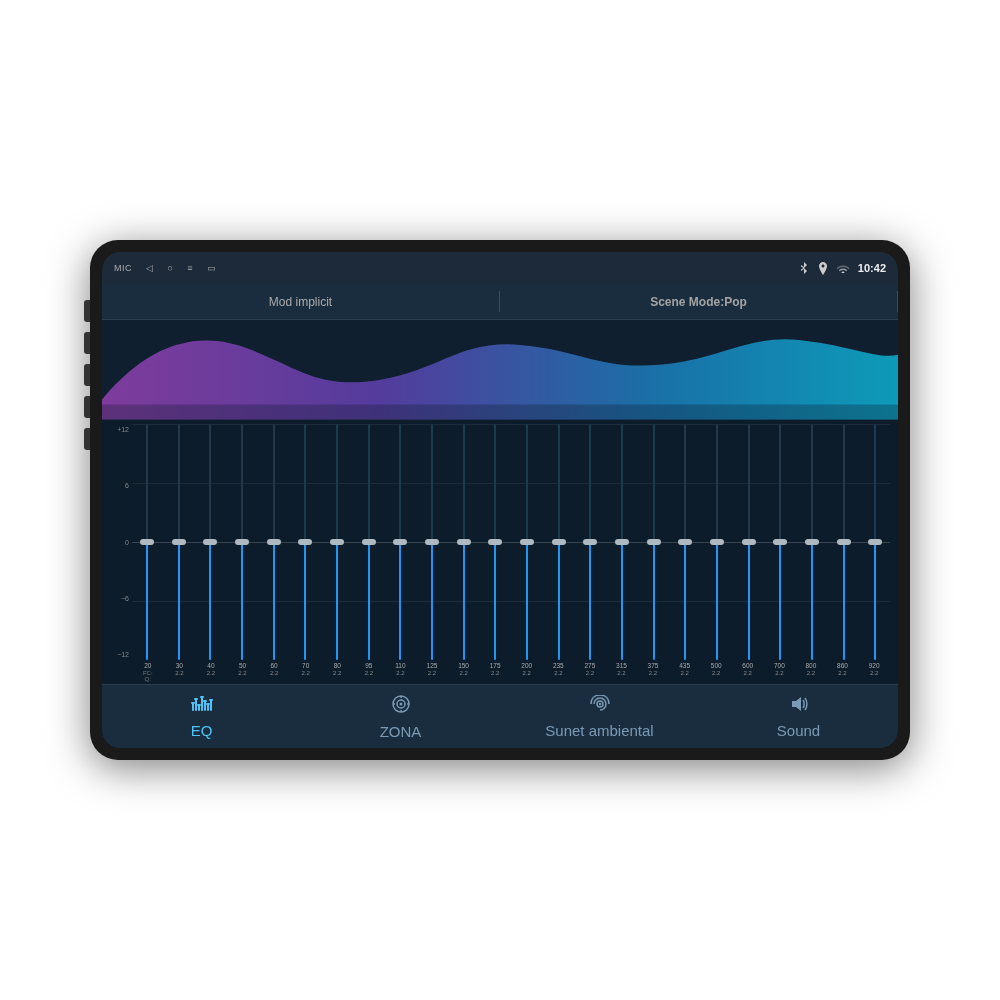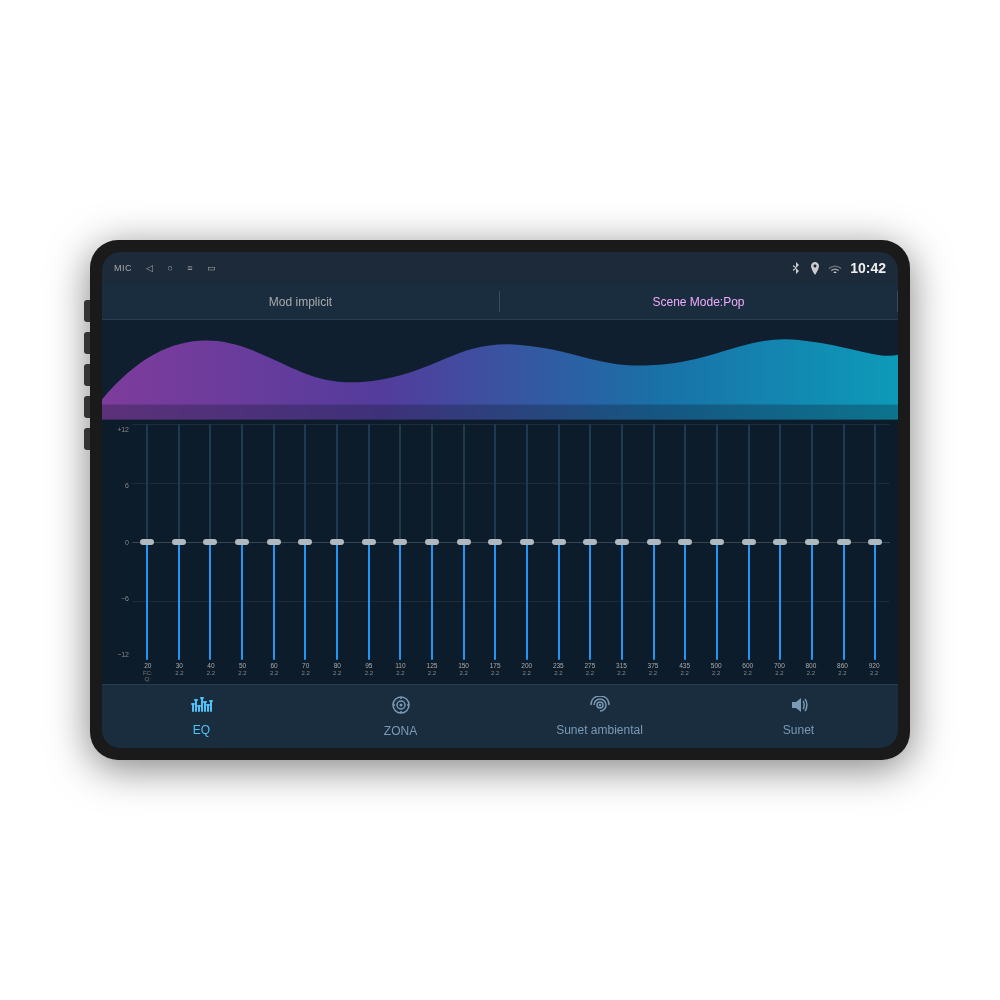--- a/index.html
+++ b/index.html
@@ -75,21 +75,21 @@
       color: #ccc;
       font-size: 12px;
     }
     .status-right {
       display: flex;
       align-items: center;
       gap: 8px;
     }
     .status-right span {
       color: #eee;
-      font-size: 14px;
+      font-size: 11px;
     }
     .time {
       font-size: 13px;
       font-weight: bold;
       color: #fff;
     }
 
     
     .main-screen {
       flex: 1;
@@ -114,21 +114,22 @@
       font-size: 12px;
       color: #aaa;
       padding: 0 24px;
       cursor: pointer;
       height: 100%;
       display: flex;
       align-items: center;
       justify-content: center;
     }
     .mode-item.active {
-      color: #f0abfc;
+      color: #a3a3a3;
+      font-weight: bold;
     }
     .mode-divider {
       width: 1px;
       height: 60%;
       background: #3a4d5e;
     }
     .mode-arrow {
       font-size: 10px;
       margin-left: 4px;
       color: #eee;
@@ -247,21 +248,21 @@
       cursor: pointer;
       color: #7a9ab5;
     }
     .nav-tab.active {
       color: #4fc3f7;
     }
     .nav-tab-icon {
       font-size: 18px;
     }
     .nav-tab-label {
-      font-size: 12px;
+      font-size: 15px;
     }
   </style>
 </head>
 <body>
 
 <div class="device-outer">
 
   <div class="side-buttons">
     <div class="side-btn"></div>
     <div class="side-btn"></div>
@@ -703,20 +704,20 @@
         </div>
 
         <div class="nav-tab">
           <span class="nav-tab-icon">
             <svg width="20" height="18" viewBox="0 0 20 18" fill="currentColor">
               <path d="M3 6H7L12 2V16L7 12H3V6Z"></path>
               <path d="M14 5C15.5 6.5 15.5 11.5 14 13" fill="none" stroke="currentColor" stroke-width="1.5"></path>
               <path d="M16 3C18.5 5.5 18.5 12.5 16 15" fill="none" stroke="currentColor" stroke-width="1.5"></path>
             </svg>
           </span>
-          <span class="nav-tab-label">Sunet</span>
+          <span class="nav-tab-label">Sound</span>
         </div>
 
 
       </div>
     </div>
   </div>
 </div>
 
 </body></html>

